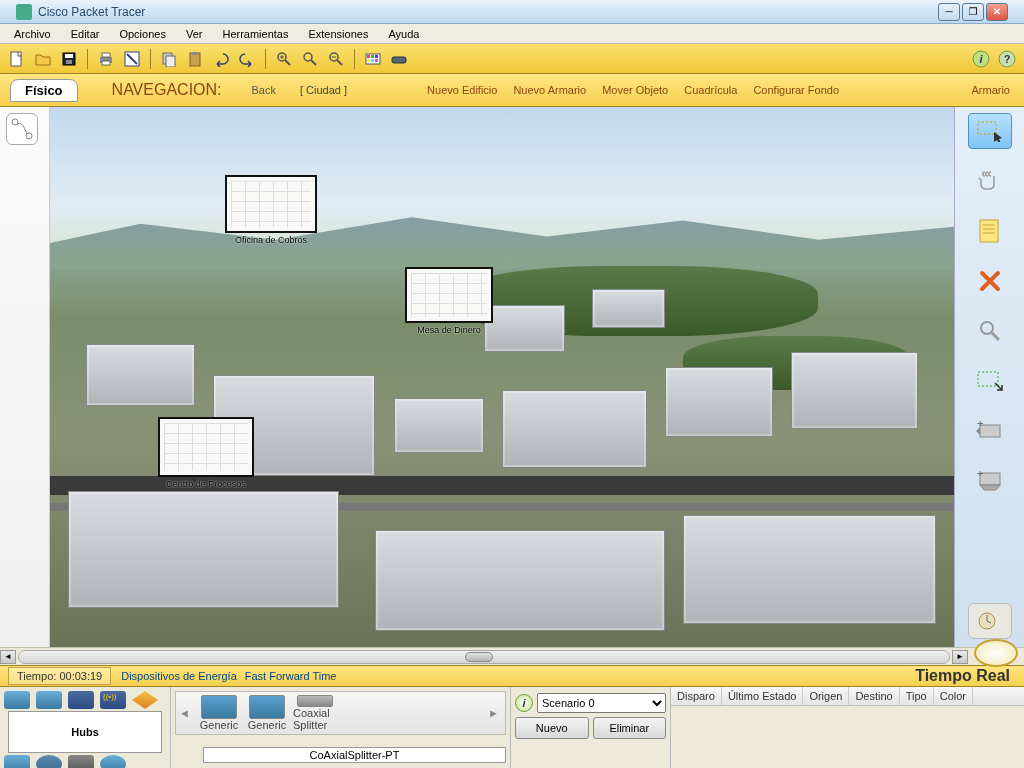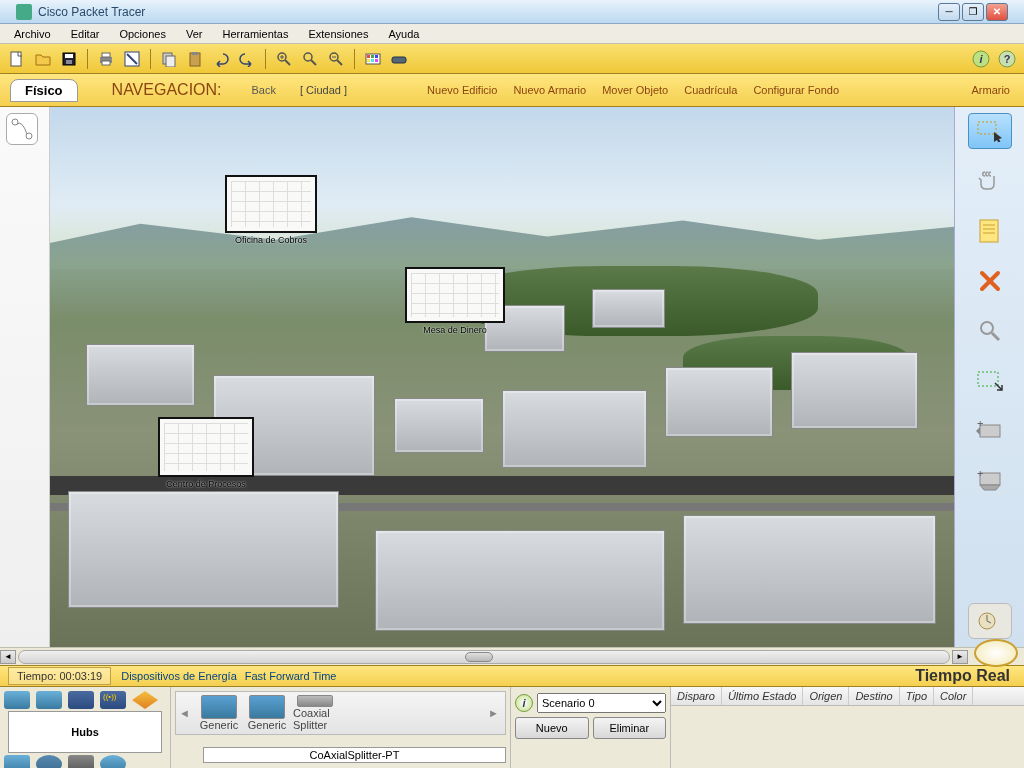--- a/index.html
+++ b/index.html
@@ -83,21 +83,21 @@
 .scenario { width:160px; padding:6px 4px; border-left:1px solid #bbb; display:flex; flex-direction:column; gap:4px; }
 .scenario .row1 { display:flex; align-items:center; gap:4px; }
 .scenario .info { width:18px; height:18px; border-radius:50%; background:radial-gradient(#fff,#bde080); border:1px solid #7a9a40; display:flex; align-items:center; justify-content:center; font-weight:bold; font-style:italic; color:#336; }
 .scenario select { flex:1; font-size:11px; height:20px; }
 .scenario .btnrow { display:flex; gap:4px; }
 .scenario button { flex:1; font-size:11px; height:22px; background:linear-gradient(#f4f4f4,#d8d8d8); border:1px solid #888; border-radius:3px; cursor:pointer; }
 .scenario .wide { width:100%; }
 
 .pdulist { flex:1; border-left:1px solid #bbb; font-size:11px; }
 .pdulist .hdr { display:flex; background:linear-gradient(#f8f8f8,#e4e4e4); border-bottom:1px solid #bbb; }
-.pdulist .hdr span { padding:3px 6px; border-right:1px solid #ccc; color:#333;font-style:italic; }
+.pdulist .hdr span { padding:3px 6px; border-right:1px solid #ccc; color:#333; }
 
 
 svg { display:block; }
 </style>
 </head>
 <body>
 
 <div class="titlebar">
   <div class="app-icon"></div>
   <div class="title">Cisco Packet Tracer</div>
@@ -273,21 +273,21 @@
         <div class="bldg" style="left:36%;top:70%;width:32%;height:26%"></div>
         <div class="bldg" style="left:70%;top:66%;width:28%;height:28%"></div>
         <div class="bldg" style="left:48%;top:12%;width:9%;height:12%"></div>
         <div class="bldg" style="left:60%;top:8%;width:8%;height:10%"></div>
       </div>
 
       <div class="wiring" style="left:175px;top:68px;width:92px;height:58px">
         <div class="grid"></div>
         <div class="lab">Oficina de Cobros</div>
       </div>
-      <div class="wiring" style="left:355px;top:160px;width:100px;height:56px">
+      <div class="wiring" style="left:355px;top:160px;width:88px;height:56px">
         <div class="grid"></div>
         <div class="lab">Mesa de Dinero</div>
       </div>
       <div class="wiring" style="left:108px;top:310px;width:96px;height:60px">
         <div class="grid"></div>
         <div class="lab">Centro de Procesos</div>
       </div>
     </div>
   </div>
 

